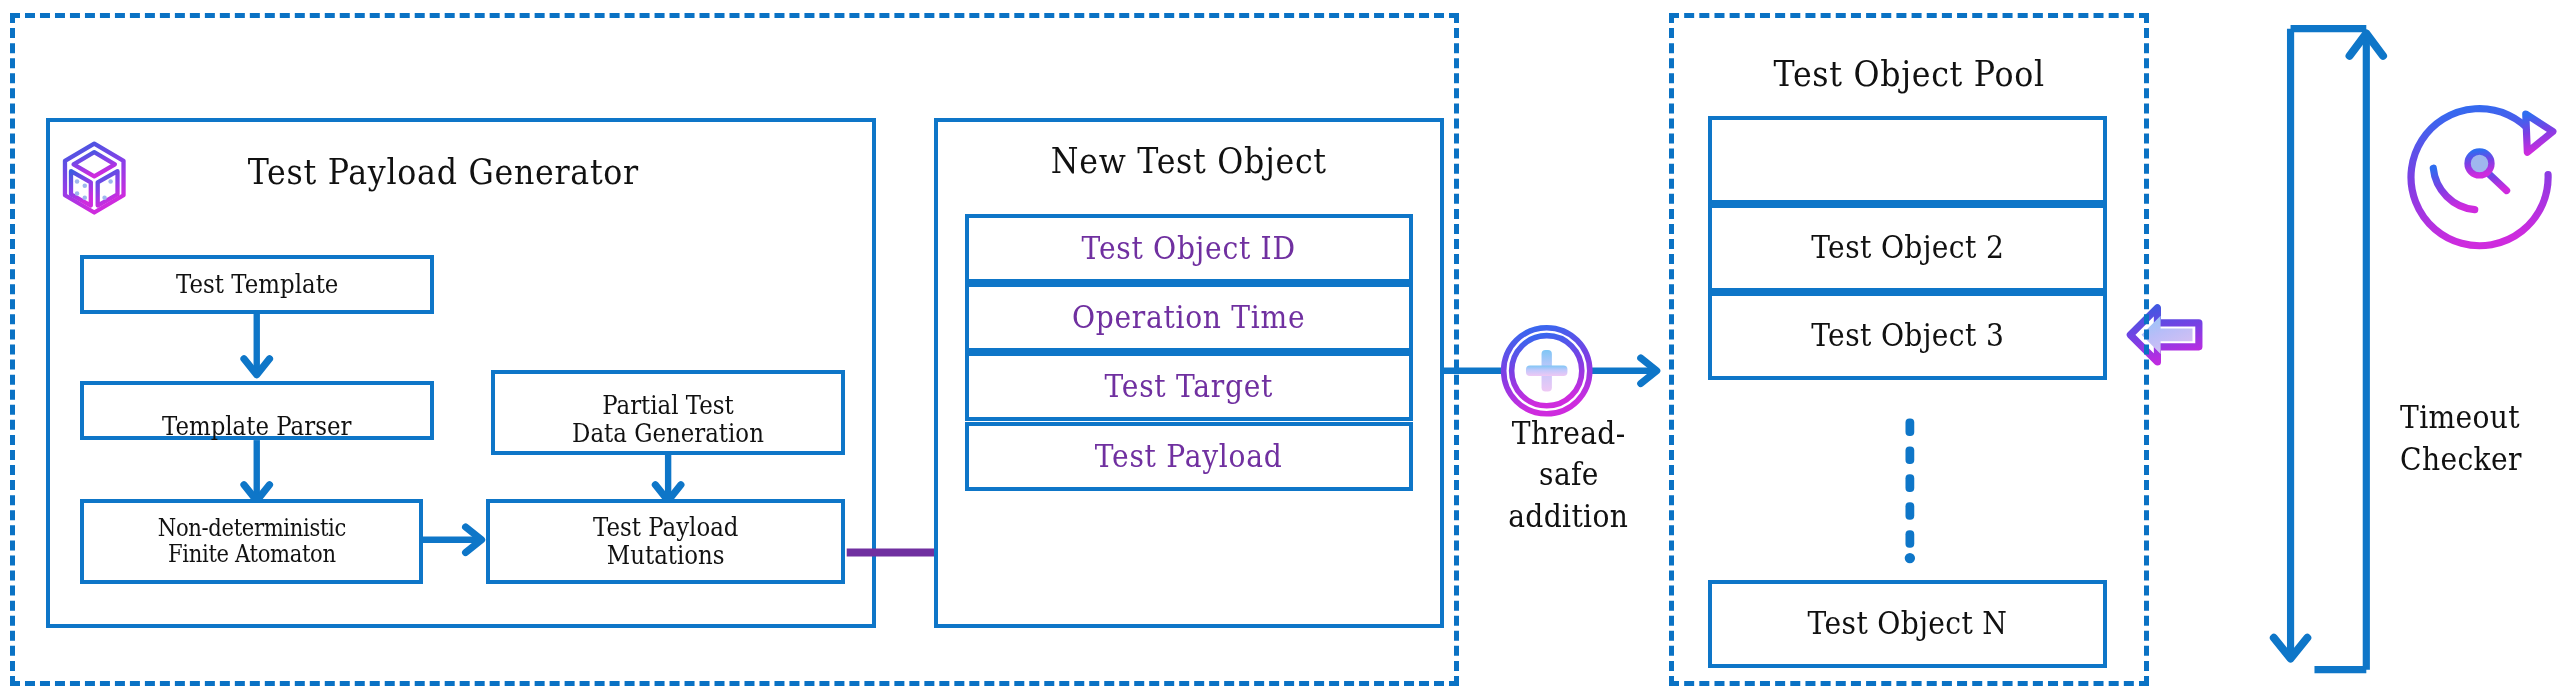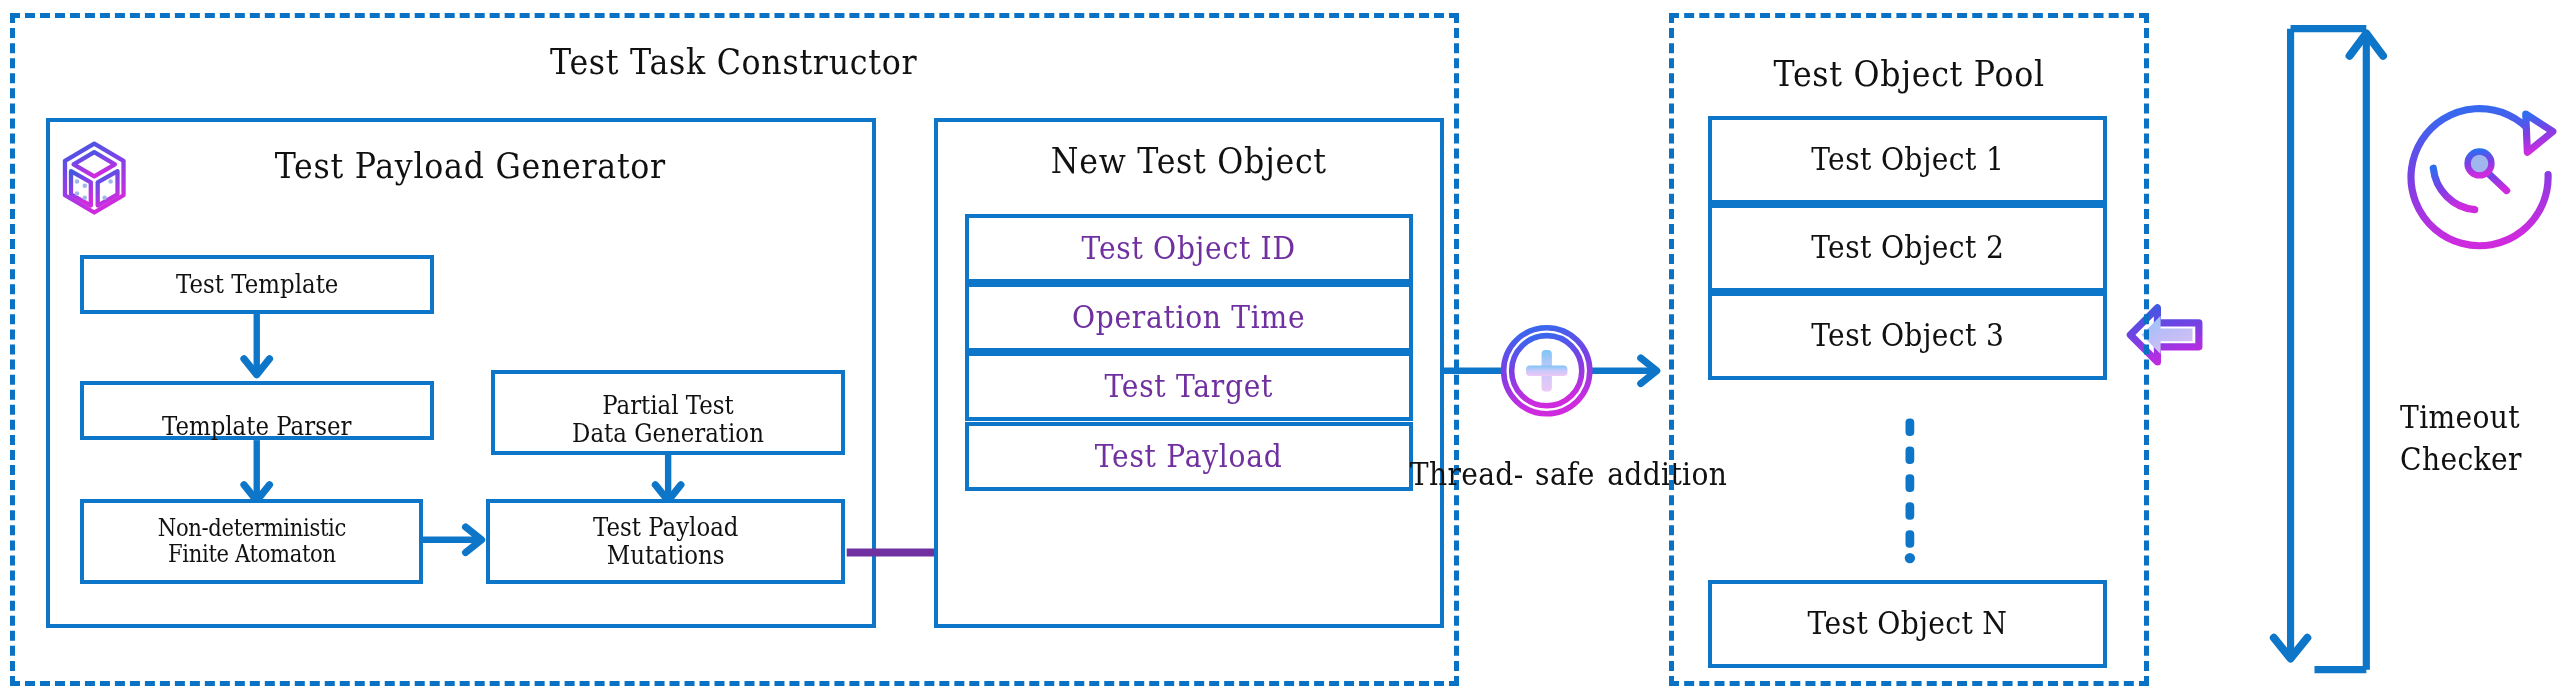--- a/index.html
+++ b/index.html
@@ -26,26 +26,23 @@
   
   .cond{transform:scaleX(0.88);transform-origin:center center;white-space:pre;}
   svg.ov{position:absolute;left:0;top:0;width:2576px;height:700px;pointer-events:none;}
 </style>
 </head>
 <body>
 
 <div id="stage">
 
   <div class="dashgroup" style="left:9.6px;top:12.8px;width:1449px;height:673px;"></div>
-  <div class="lbl grouptitle" style="left:9.6px;top:38px;width:1449px;height:49px;">
-    <span class="cond">Test Task Constructor</span>
-  </div>
 
   <div class="solidbox" style="left:46px;top:118px;width:830px;height:510px;"></div>
-  <div class="lbl sectitle" style="left:131px;top:142px;width:678px;height:49px;">
+  <div class="lbl sectitle" style="left:104px;top:142px;width:678px;height:49px;align-items:flex-end;">
     <span class="cond">Test Payload Generator</span>
   </div>
 
   <svg class="ov" viewBox="0 0 3231 878">
     <defs>
       <linearGradient id="gcube" x1="0" y1="0" x2="0.35" y2="1">
         <stop offset="0%" stop-color="#3B5BE0"></stop>
         <stop offset="55%" stop-color="#8B3FE8"></stop>
         <stop offset="100%" stop-color="#CE2BDE"></stop>
       </linearGradient>
@@ -212,35 +209,32 @@
   <div class="thinbox" style="left:965px;top:352px;width:448px;height:69px;"></div>
   <div class="lbl field" style="left:965px;top:352px;width:448px;height:69px;">
     <span class="cond">Test Target</span>
   </div>
 
   <div class="thinbox" style="left:965px;top:422px;width:448px;height:69px;"></div>
   <div class="lbl field" style="left:965px;top:422px;width:448px;height:69px;">
     <span class="cond">Test Payload</span>
   </div>
 
-  <div class="lbl sidetxt" style="left:1469px;top:407px;width:199px;height:136px;flex-direction:row;">
+  <div class="lbl sidetxt" style="left:1469px;top:407px;width:199px;height:136px;flex-direction:column;">
     <span class="cond">Thread-</span>
     <span class="cond">safe</span>
     <span class="cond">addition</span>
   </div>
 
   <div class="dashgroup" style="left:1669px;top:12.8px;width:480px;height:673px;"></div>
   <div class="lbl grouptitle" style="left:1669px;top:38px;width:480px;height:49px;margin-top:12px;">
     <span class="cond">Test Object Pool</span>
   </div>
 
   <div class="thinbox" style="left:1708px;top:116px;width:399px;height:88px;"></div>
-  <div class="lbl pooltxt" style="left:1708px;top:116px;width:399px;height:88px;">
-    <span class="cond">Test Object 1</span>
-  </div>
 
   <div class="thinbox" style="left:1708px;top:204px;width:399px;height:88px;"></div>
   <div class="lbl pooltxt" style="left:1708px;top:204px;width:399px;height:88px;">
     <span class="cond">Test Object 2</span>
   </div>
 
   <div class="thinbox" style="left:1708px;top:292px;width:399px;height:88px;"></div>
   <div class="lbl pooltxt" style="left:1708px;top:292px;width:399px;height:88px;">
     <span class="cond">Test Object 3</span>
   </div>

